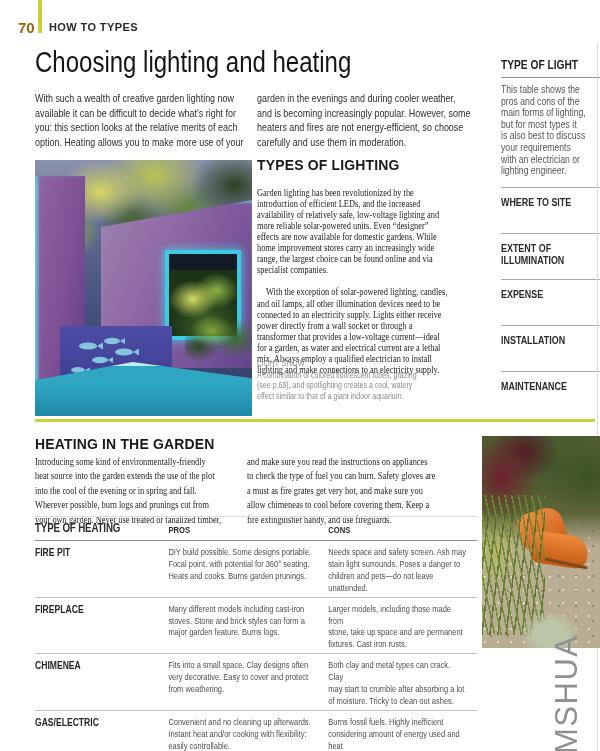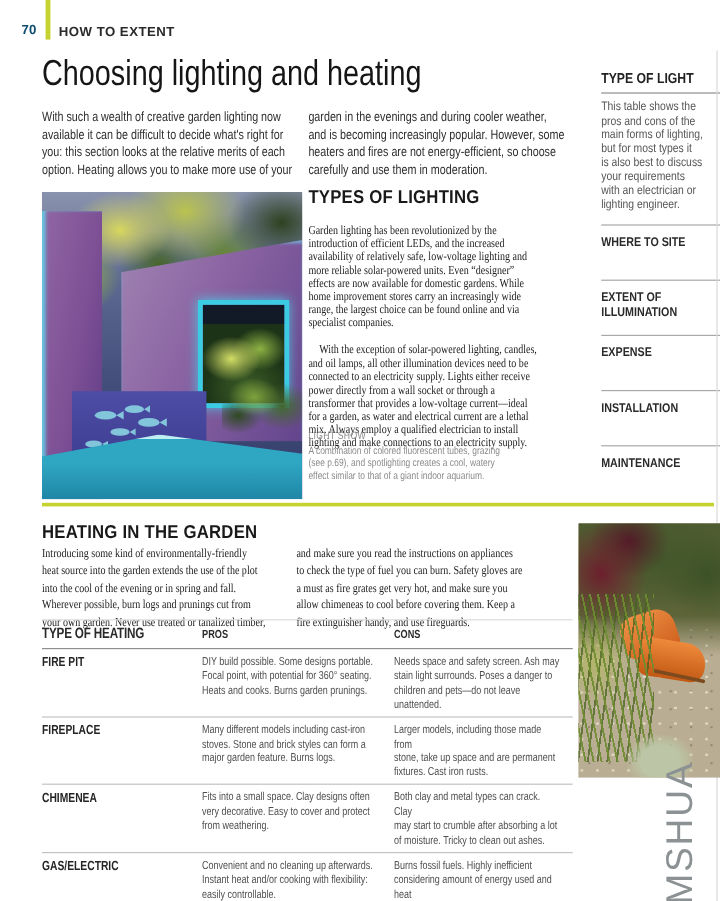--- a/index.html
+++ b/index.html
@@ -5,21 +5,21 @@
   * { margin:0; padding:0; box-sizing:border-box; }
   html,body { background:#fff; }
   .page {
     position:relative; width:600px; height:751px; background:#ffffff;
     overflow:hidden; font-family:"Liberation Sans", sans-serif; color:#1f1f1f;
   }
   .abs { position:absolute; }
   .cx { transform-origin:0 0; }
 
   
-  .pgnum { left:18px; top:19px; font-size:11px; font-weight:bold; color:#0c4a6e; }
+  .pgnum { left:18px; top:19px; font-size:15px; font-weight:bold; color:#a16207; }
   .accent-bar { left:38px; top:0; width:4px; height:33px; background:#c6d22d; }
   .section { left:49px; top:21px; font-size:11px; font-weight:bold; letter-spacing:.4px; color:#2a2a2a; }
 
   
   .title { left:35px; top:45px; font-size:30px; font-weight:300; color:#151515;
            white-space:nowrap; transform:scaleX(.8); transform-origin:0 0; width:430px; }
   .intro-col { top:91px; font-size:11.2px; line-height:14.6px; color:#2e2e2e;
                white-space:pre-line; width:280px; transform:scaleX(.8); transform-origin:0 0; }
   .intro-1 { left:35px; } .intro-2 { left:257px; }
 
@@ -146,21 +146,21 @@
     transform:rotate(180deg); transform-origin:center; font-size:31px; color:#8c9193;
     letter-spacing:1.5px; z-index:2; }
 </style>
 </head>
 <body>
 
 <div class="page">
 
   <div class="abs pgnum">70</div>
   <div class="abs accent-bar"></div>
-  <div class="abs section">HOW TO EXTENT</div>
+  <div class="abs section">HOW TO TYPES</div>
 
   <div class="abs title">Choosing lighting and heating</div>
   <div class="abs intro-col intro-1 cx">With such a wealth of creative garden lighting now
 available it can be difficult to decide what's right for
 you: this section looks at the relative merits of each
 option. Heating allows you to make more use of your</div>
   <div class="abs intro-col intro-2 cx">garden in the evenings and during cooler weather,
 and is becoming increasingly popular. However, some
 heaters and fires are not energy-efficient, so choose
 carefully and use them in moderation.</div>

